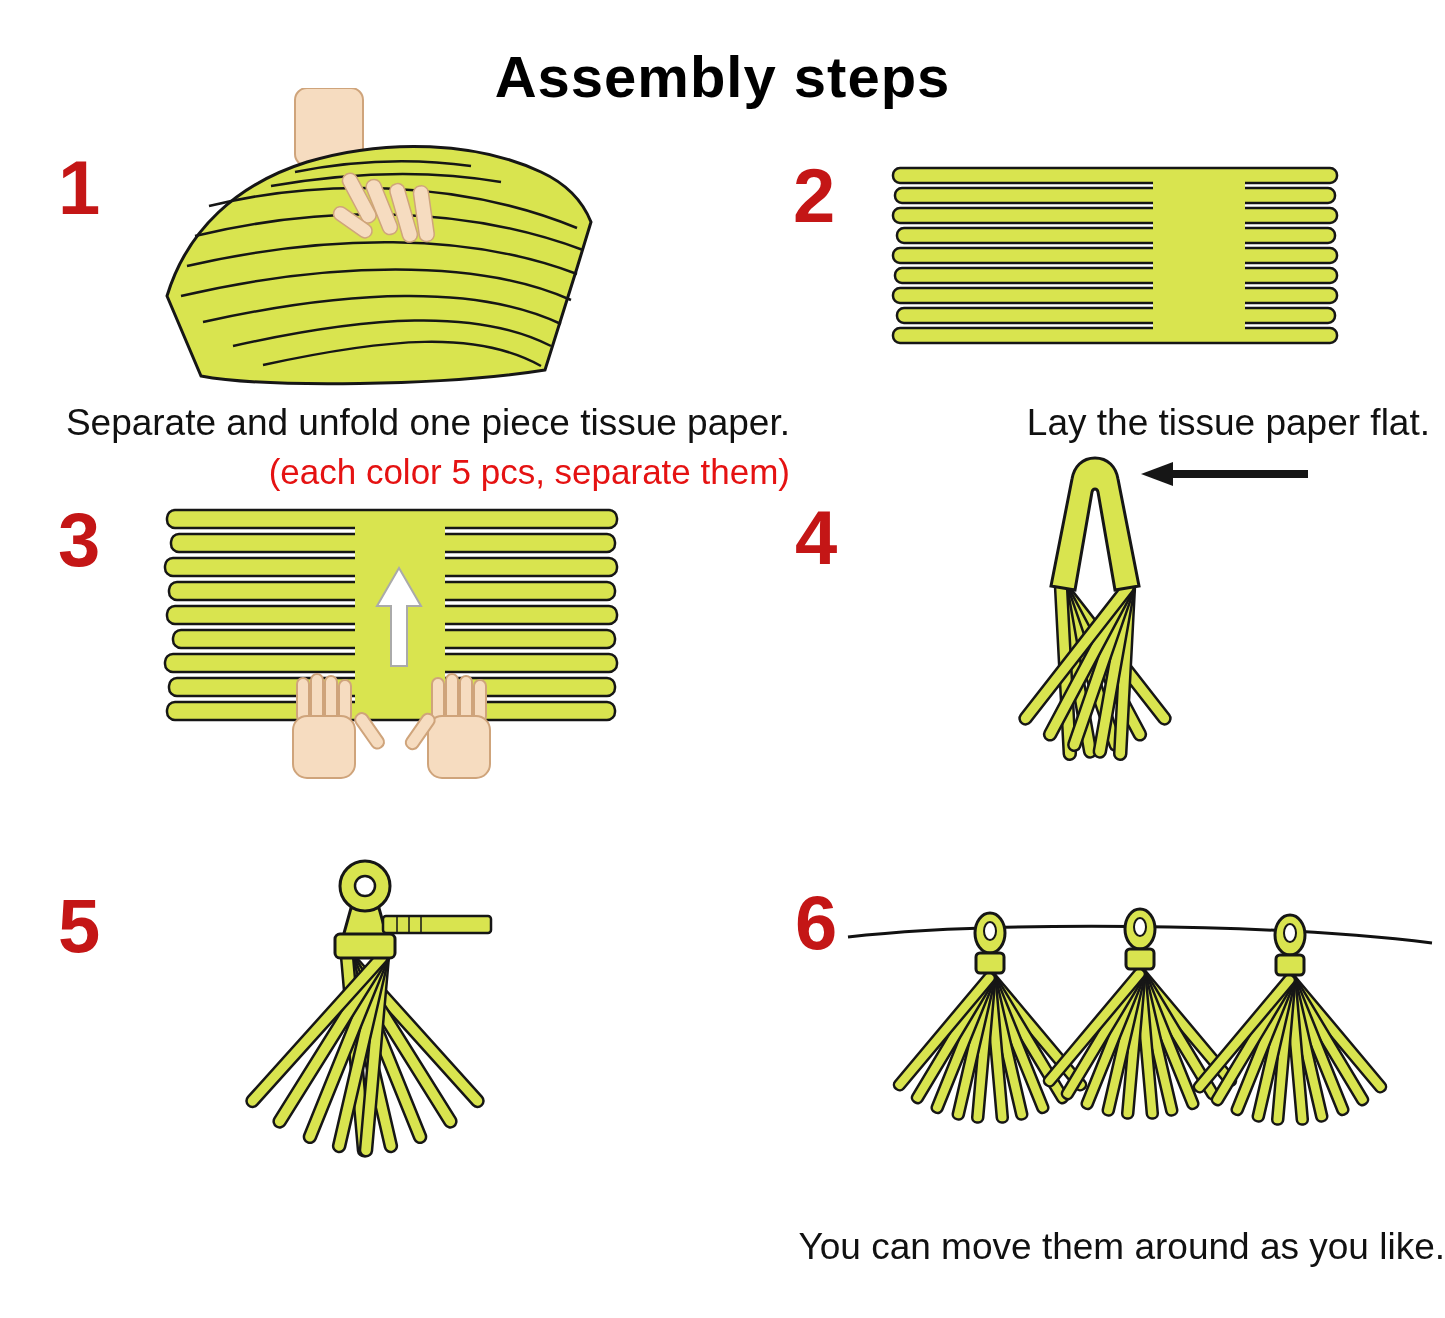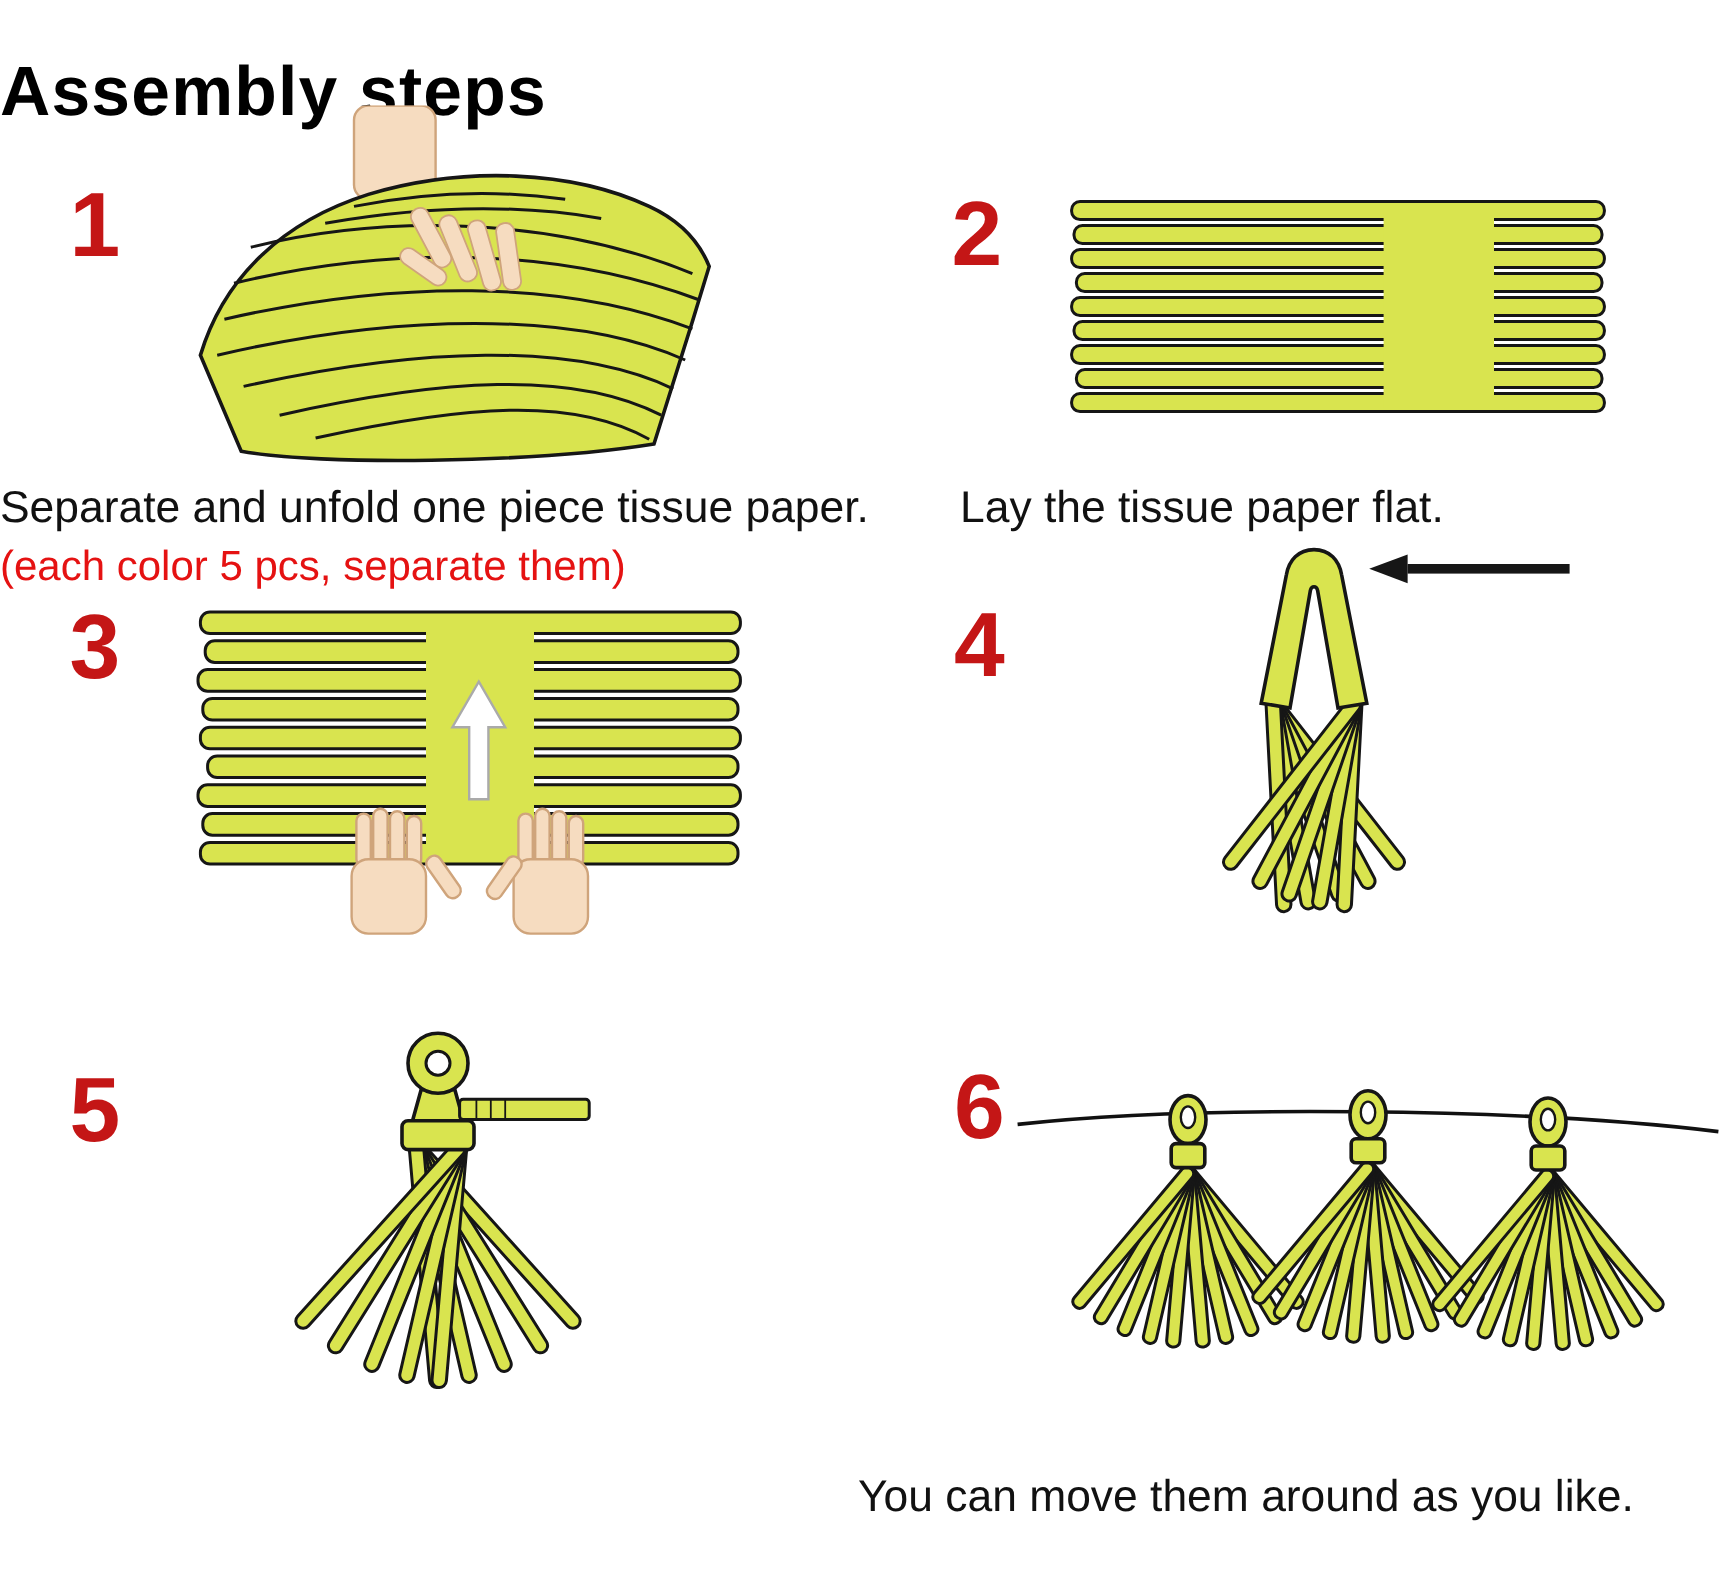--- a/index.html
+++ b/index.html
@@ -2,26 +2,26 @@
 <html style="--tissue: #d9e44f; --outline: #161616; --step_number: #c41616; --note: #e51212; --skin: #f6dcc0; --skin_line: #cfa47b; --string: #111111;"><head>
 <meta charset="utf-8">
 <style>
   :root{
     --tissue:#d9e44f; --outline:#161616; --step_number:#c41616; --note:#e51212;
     --skin:#f6dcc0; --skin_line:#cfa47b; --string:#111111;
   }
   html,body{margin:0;padding:0;background:#fff;}
   .page{position:relative;width:1445px;height:1318px;background:#fff;
         font-family:"Liberation Sans", sans-serif;overflow:hidden;}
-  .title{position:absolute;top:4px;left:0;width:100%;
+  .title{position:absolute;top:4px;left:0;width:100%;text-align:center;
          font-size:58px;font-weight:700;color:#000;letter-spacing:1px;}
   .step-num{position:absolute;font-size:76px;font-weight:700;line-height:1;
             color:var(--step_number);}
-  .caption{position:absolute;font-size:37px;color:#111;text-align:left;line-height:1.35;}
-  .note{position:absolute;font-size:35px;color:var(--note);text-align:left;}
+  .caption{position:absolute;font-size:37px;color:#111;text-align:right;line-height:1.35;}
+  .note{position:absolute;font-size:35px;color:var(--note);text-align:right;}
   svg{position:absolute;}
   
   .tp{fill:var(--tissue);stroke:var(--outline);}
   .line{fill:none;stroke:var(--outline);}
   .skin{fill:var(--skin);stroke:var(--skin_line);}
   .blk{fill:var(--outline);stroke:none;}
   .wht{fill:#ffffff;stroke:#aaaaaa;}
   .hole{fill:#ffffff;stroke:var(--outline);}
 </style>
 </head>

